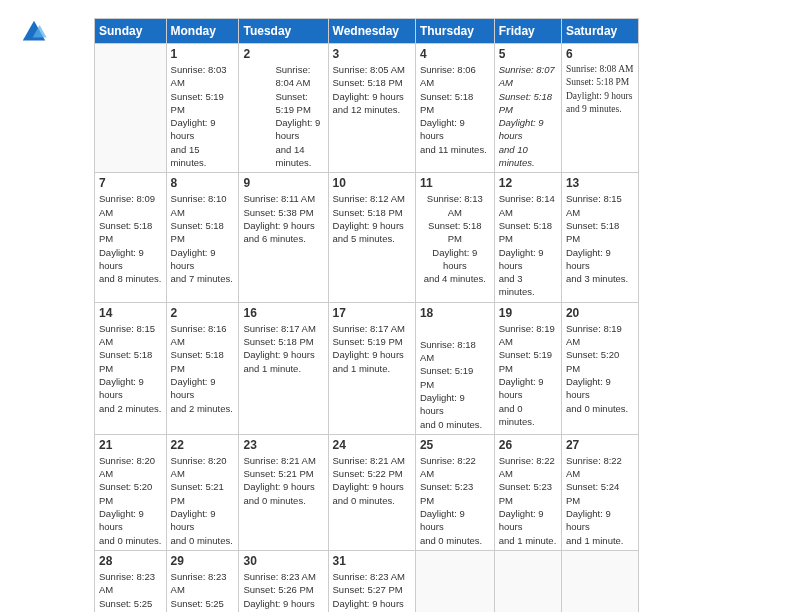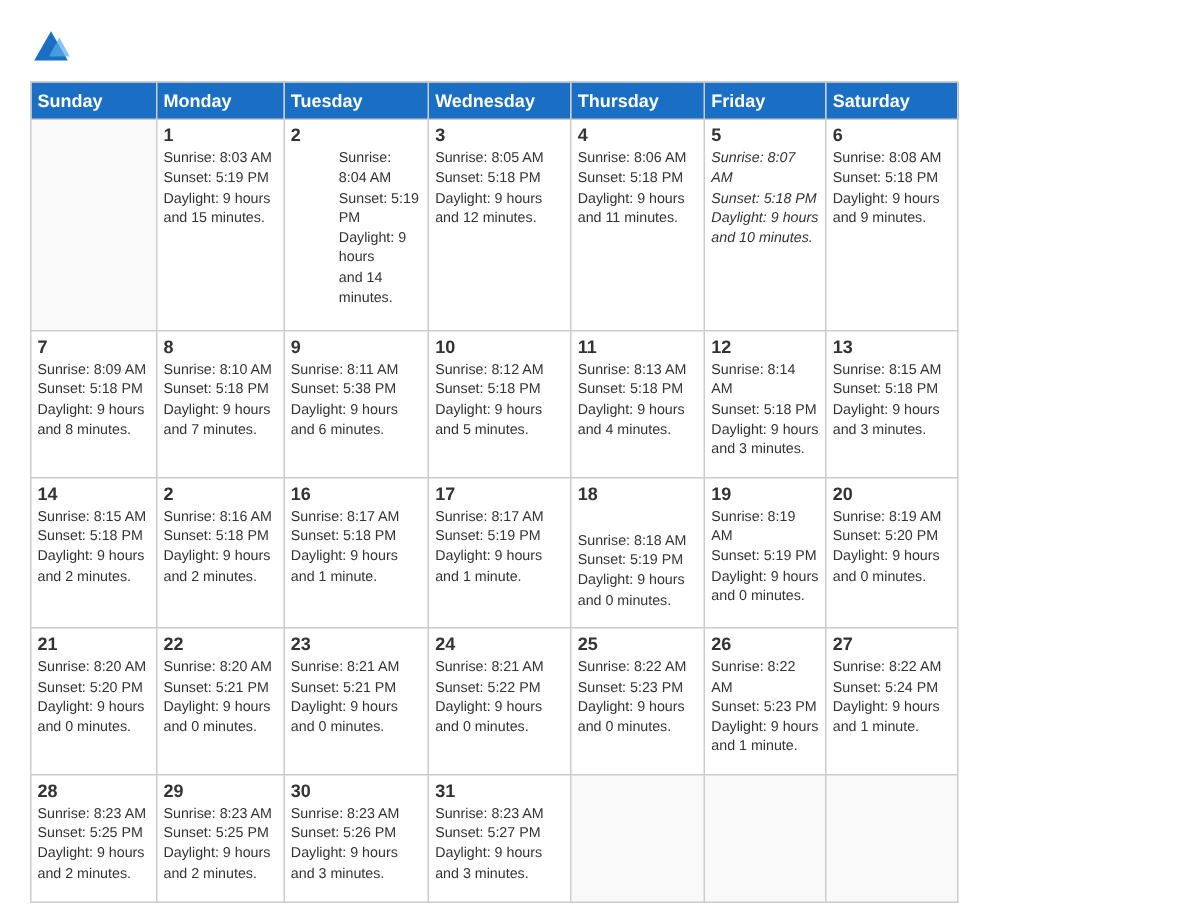--- a/index.html
+++ b/index.html
@@ -8,21 +8,22 @@
       height: 612px;
       font-family: Arial, sans-serif;
       background: #fff;
       overflow: hidden;
     }
     .page {
       width: 659px;
       height: 612px;
       padding: 18px 20px 10px 20px;
       display: flex;
-      flex-direction: column;
+      flex-direction: row;
+      gap: 44px;
     }
     .header {
       display: flex;
       justify-content: space-between;
       align-items: flex-start;
       margin-bottom: 8px;
     }
     .logo {
       display: flex;
       align-items: center;
@@ -170,21 +171,21 @@
           </td>
           <td>
             <span class="day-num">5</span>
             <div class="day-detail" style="white-space: pre-line; font-style: italic;">Sunrise: 8:07 AM
 Sunset: 5:18 PM
 Daylight: 9 hours
 and 10 minutes.</div>
           </td>
           <td>
             <span class="day-num">6</span>
-            <div class="day-detail" style="white-space: pre-line;">Sunrise: 8:08 AM
+            <div class="day-detail" style="white-space: pre-line; font-family: Liberation Serif, serif;">Sunrise: 8:08 AM
 Sunset: 5:18 PM
 Daylight: 9 hours
 and 9 minutes.</div>
           </td>
         </tr>
         <tr class="week-row">
           <td>
             <span class="day-num">7</span>
             <div class="day-detail" style="white-space: pre-line;">Sunrise: 8:09 AM
 Sunset: 5:18 PM
@@ -207,21 +208,21 @@
           </td>
           <td>
             <span class="day-num">10</span>
             <div class="day-detail" style="white-space: pre-line;">Sunrise: 8:12 AM
 Sunset: 5:18 PM
 Daylight: 9 hours
 and 5 minutes.</div>
           </td>
           <td>
             <span class="day-num">11</span>
-            <div class="day-detail" style="white-space: pre-line;">Sunrise: 8:13 AM
+            <div class="day-detail" style="white-space: pre-line; text-align: center;">Sunrise: 8:13 AM
 Sunset: 5:18 PM
 Daylight: 9 hours
 and 4 minutes.</div>
           </td>
           <td>
             <span class="day-num">12</span>
             <div class="day-detail" style="white-space: pre-line;">Sunrise: 8:14 AM
 Sunset: 5:18 PM
 Daylight: 9 hours
 and 3 minutes.</div>

